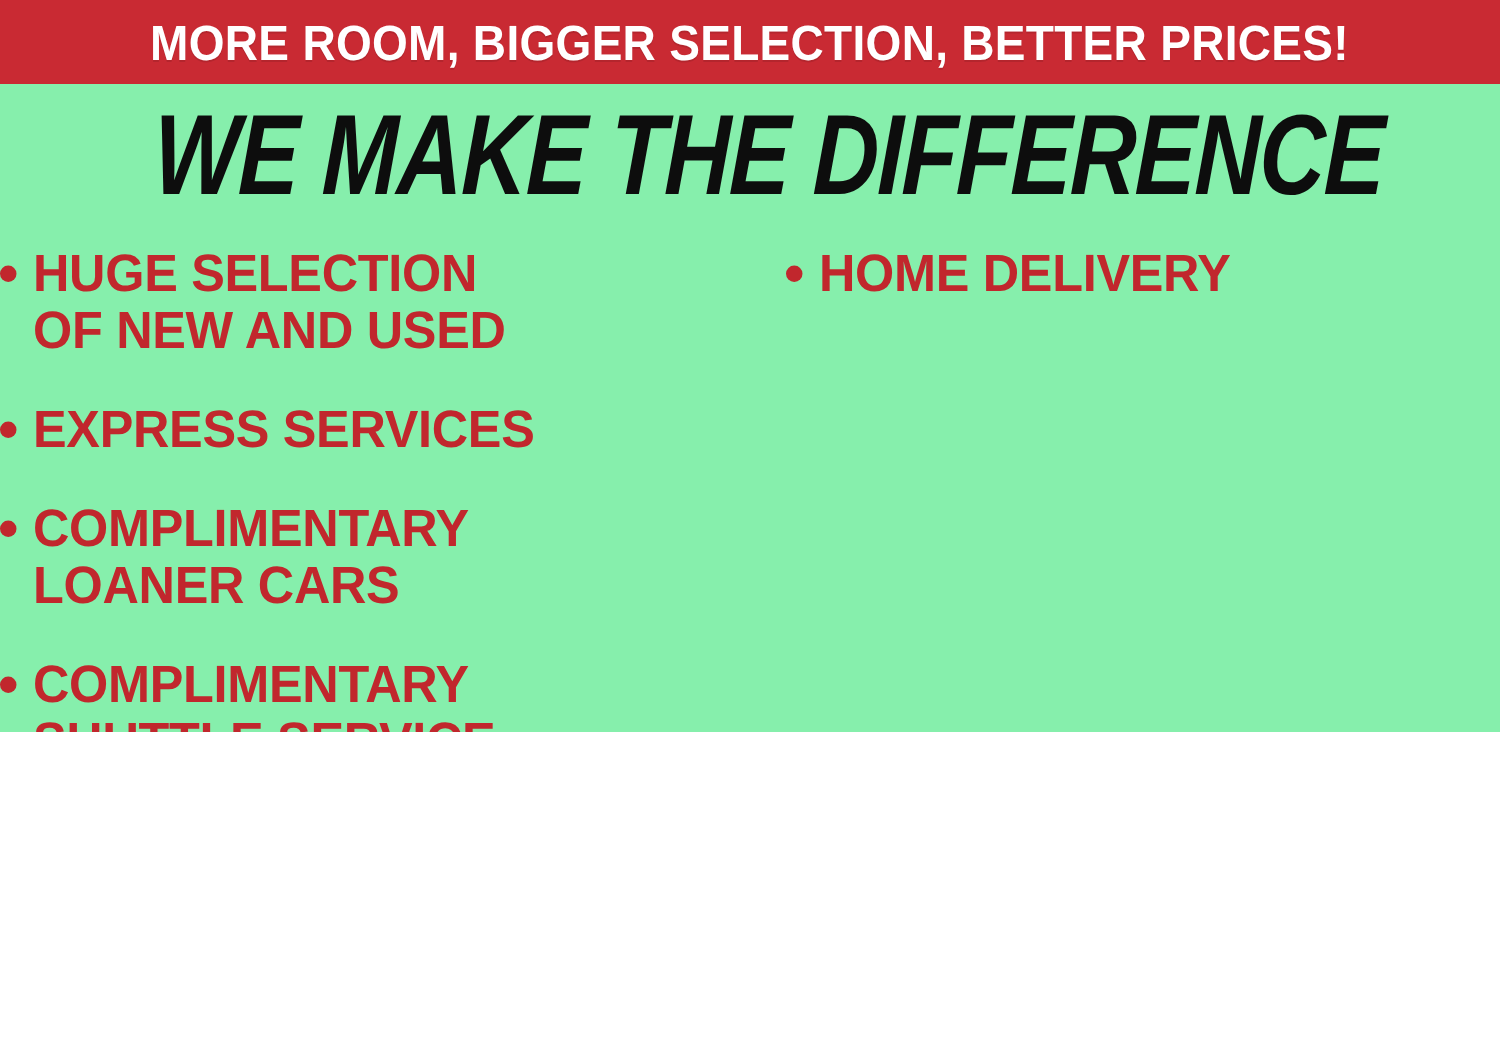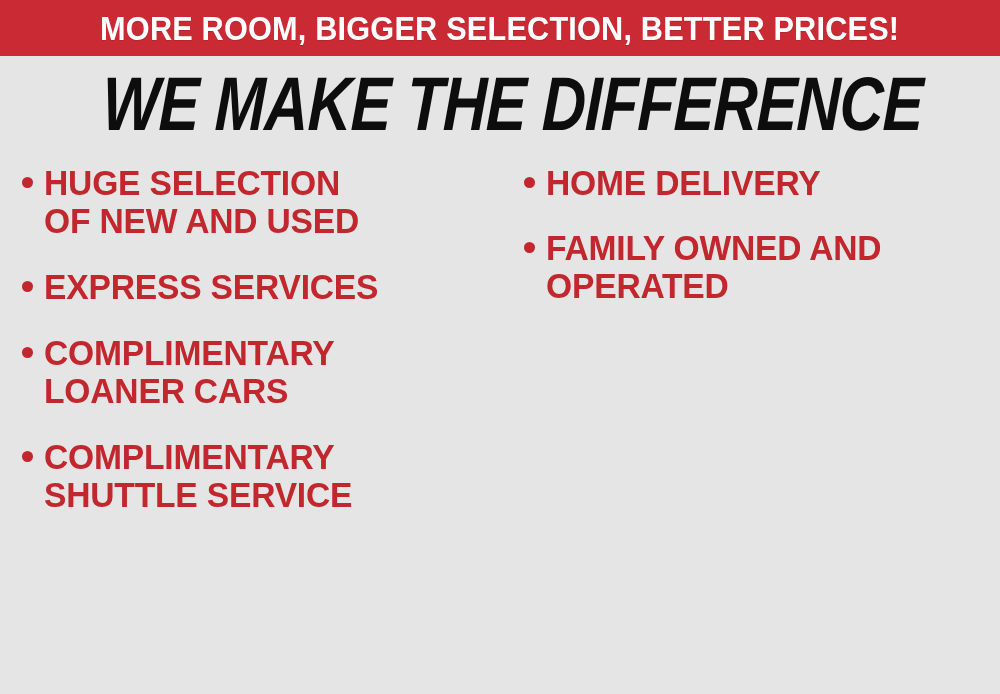--- a/index.html
+++ b/index.html
@@ -7,22 +7,22 @@
     margin: 0;
     padding: 0;
     background: #ffffff;
   }
   body {
     font-family: "Liberation Sans", sans-serif;
   }
   #ad {
     position: relative;
     width: 1000px;
-    height: 694px;
-    background: #e5e5e5;
+    height: 488px;
+    background: #86efac;
     overflow: hidden;
   }
 
   
   .banner {
     position: absolute;
     left: 0;
     top: 0;
     width: 1000px;
     height: 56px;
@@ -72,21 +72,21 @@
     left: 0;
     top: 164px;
     width: 1000px;
     height: 530px;
     display: flex;
     align-items: flex-start;
   }
   .col {
     position: relative;
   }
-  .col-left  { width: 500px; padding-left: 22px; box-sizing: border-box; }
+  .col-left  { width: 500px; box-sizing: border-box; }
   .col-right { width: 500px; padding-left: 24px; box-sizing: border-box; }
 
   .bullet-item {
     display: flex;
     align-items: flex-start;
     margin-bottom: 28px;
   }
   .col-left  .bullet-item { margin-bottom: 28px; }
   .col-right .bullet-item { margin-bottom: 27px; }
 
@@ -161,24 +161,19 @@
     <div class="col col-right">
 
 
       <div class="bullet-item">
         <span class="dot"></span>
         <span class="bullet-text">HOME DELIVERY</span>
       </div>
 
 
 
-      <div class="bullet-item">
-        <span class="dot"></span>
-        <span class="bullet-text">FAMILY OWNED AND
-OPERATED</span>
-      </div>
 
 
     </div>
 
   </div>
 
 </div>
 
 </body></html>

